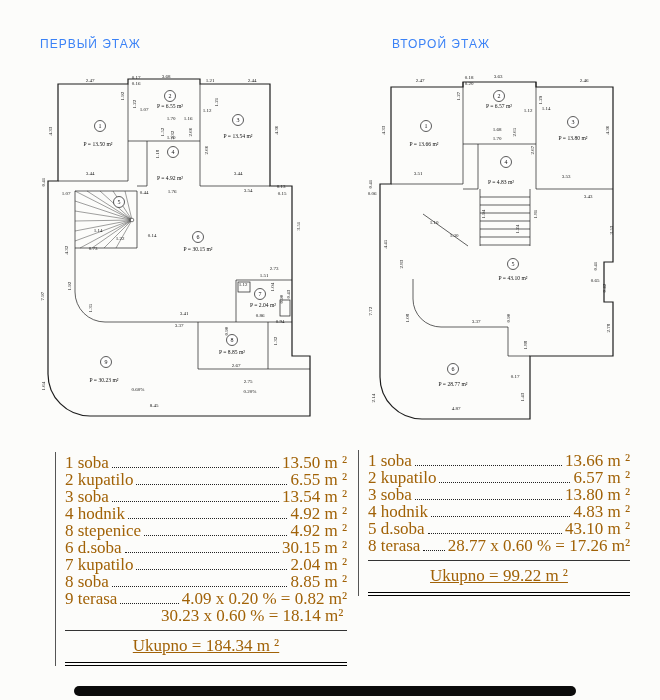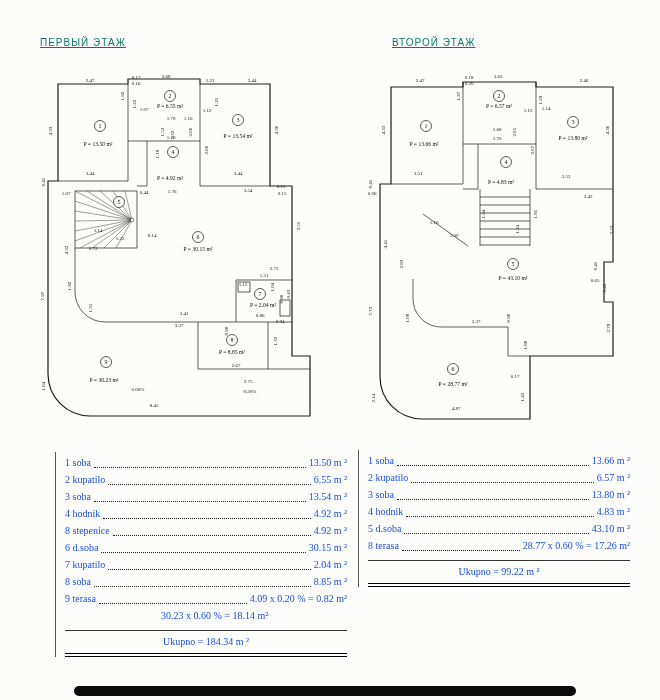--- a/index.html
+++ b/index.html
@@ -1,36 +1,36 @@
 <!DOCTYPE html>
 <html><head>
 <meta charset="utf-8">
 <style>
   html,body{margin:0;padding:0;}
   body{width:660px;height:700px;position:relative;background:#fcfcfa;overflow:hidden;
        font-family:"Liberation Sans",sans-serif;color:#111;}
-  .title{position:absolute;font-size:10px;letter-spacing:1px;color:#0f766e;text-decoration:underline;}
+  .title{position:absolute;font-size:12px;letter-spacing:1px;color:#3b82f6;}
   .plan{position:absolute;}
   .wall{fill:none;stroke:#1c1c1c;stroke-width:1.2;}
   .iwall path,.iwall rect{fill:none;stroke:#1c1c1c;stroke-width:.7;}
   .stair path{fill:none;stroke:#2a2a2a;stroke-width:.45;}
   .stair circle{fill:#fff;stroke:#2a2a2a;stroke-width:.6;}
   text.dim{font:5px "Liberation Serif",serif;fill:#141414;text-anchor:middle;}
   .roomc{fill:#fff;stroke:#141414;stroke-width:.7;}
   text.roomnum{font:6px "Liberation Serif",serif;fill:#111;text-anchor:middle;}
   text.roomarea{font:5.6px "Liberation Serif",serif;fill:#111;text-anchor:middle;}
-  .legend{position:absolute;font-family:"Liberation Serif",serif;font-size:10px;color:#1d4ed8;
+  .legend{position:absolute;font-family:"Liberation Serif",serif;font-size:17px;color:#a16207;
           border-left:1px solid #555;padding:2px 4px 0 9px;}
   .lrow{display:flex;align-items:flex-end;line-height:17px;white-space:nowrap;}
   .llabel{flex:0 0 auto;}
   .leader{flex:1 1 auto;border-bottom:1.6px dotted #222;margin:0 3px 3px 3px;min-width:8px;}
   .lvalue{flex:0 0 auto;}
   .extra-line{line-height:17px;padding-left:96px;white-space:nowrap;}
   .total-row{border-top:1px solid #333;margin-top:6px;padding-top:5px;text-align:center;}
-  .total-text{display:inline-block;padding:0 6px 2px 6px;}
+  .total-text{display:inline-block;padding:0 6px 2px 6px;text-decoration:underline;}
   .dbl-rule{border-bottom:4px double #000;margin-top:4px;}
   .scan-bar{position:absolute;background:#0b0b0b;border-radius:5px;}
 </style>
 </head>
 <body>
 
 <div class="title" style="left:40px;top:37px">ПЕРВЫЙ ЭТАЖ</div>
 <div class="title" style="left:392px;top:37px">ВТОРОЙ ЭТАЖ</div>
 
 <svg class="plan" style="left:40px;top:74px" width="272" height="352" viewBox="0 0 272 352">

